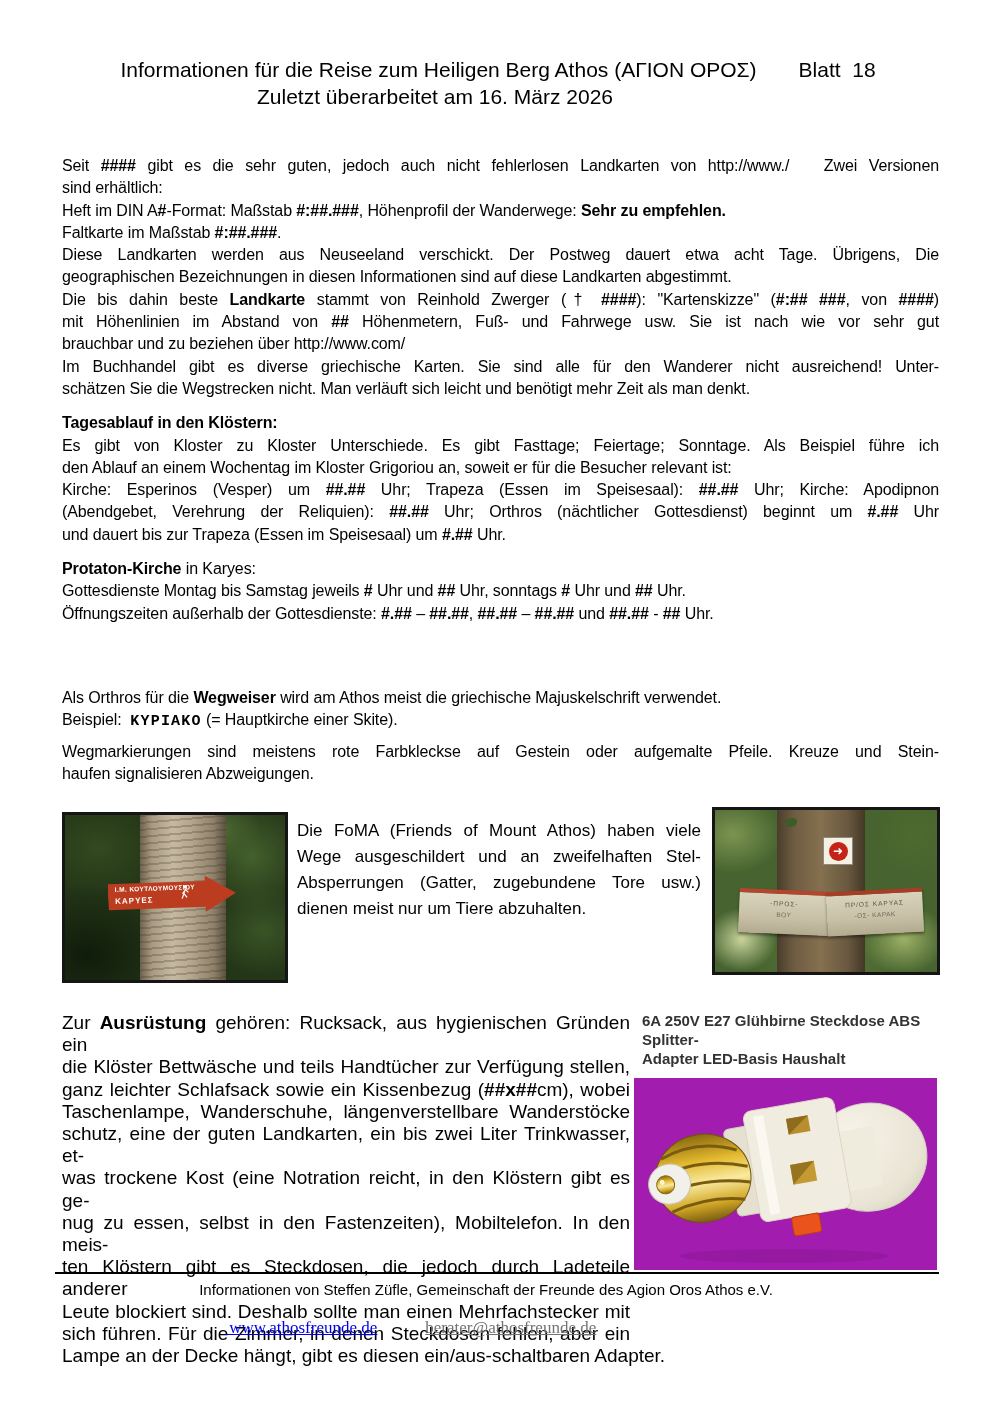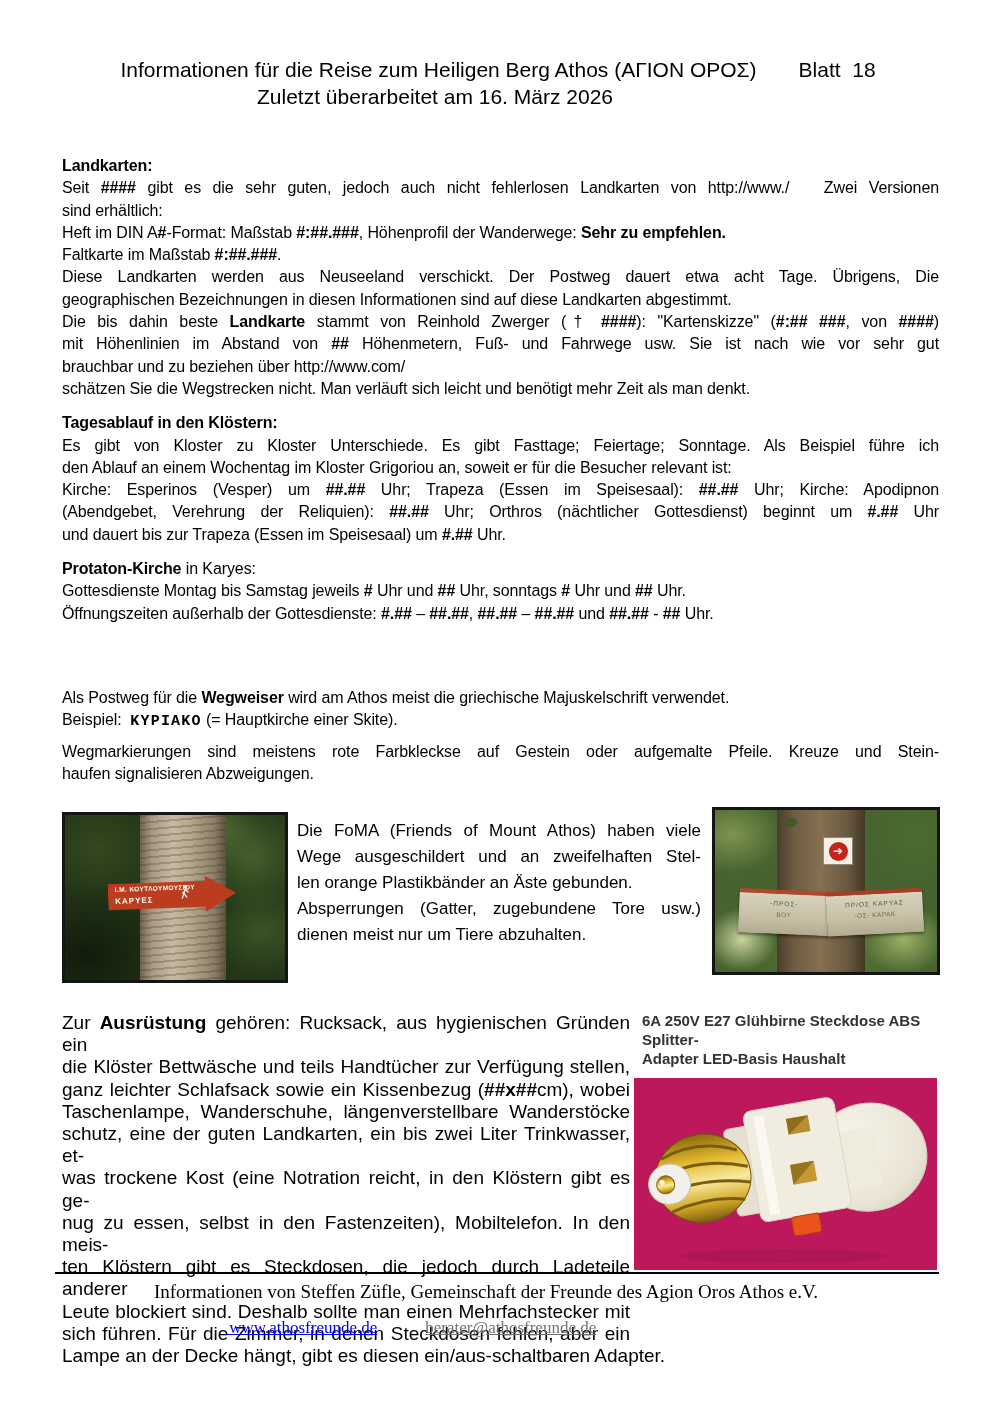--- a/index.html
+++ b/index.html
@@ -62,66 +62,66 @@
      display:flex;align-items:center;justify-content:center;font-size:12px;line-height:19px;}
   .plates{position:absolute;left:24px;top:76px;width:184px;height:56px;}
   .plate{position:absolute;top:4px;height:44px;background:linear-gradient(180deg,#d9d3bd,#c7c0a6 60%,#b3ab90);
      border-top:4px solid #b5452c;box-shadow:0 2px 3px rgba(0,0,0,.45);color:#5a5243;
      font-size:6.5px;letter-spacing:1px;text-align:center;padding-top:6px;box-sizing:border-box;}
   .plate.p1{left:0;width:90px;transform:rotate(2.5deg);}
   .plate.p2{left:88px;width:96px;transform:rotate(-3deg);border-top-color:#a83d26;}
   .plate .fade{opacity:.8;margin-top:4px;letter-spacing:.5px;}
 
   
-  #product-card{position:absolute;left:634px;top:1008px;width:303px;height:262px;background:#be185d;}
+  #product-card{position:absolute;left:634px;top:1008px;width:303px;height:262px;background:#a21caf;}
   #product-card .cap{background:#ffffff;color:#333333;font-weight:bold;font-size:15px;line-height:19px;
      padding:3px 8px 10px 8px;}
   #product-card .imgarea{position:absolute;left:0;top:52px;right:0;bottom:0;}
 
   
   .rule{position:absolute;left:55px;top:1272px;width:884px;border-top:2px solid #000;}
-  .credit{position:absolute;left:0;top:1281px;width:972px;text-align:center;font-size:19px;font-family:Liberation Serif, serif;}
+  .credit{position:absolute;left:0;top:1281px;width:972px;text-align:center;font-size:15px;}
   .links{position:absolute;left:225px;top:1318px;font-size:17px;display:flex;gap:48px;font-family:Liberation Serif, serif;}
   .links a{text-decoration:underline;cursor:pointer;}
 </style>
 </head>
 <body>
 
 <div class="page">
 
   <div class="hdr">
     <div><span>Informationen für die Reise zum Heiligen Berg Athos (ΑΓΙΟΝ ΟΡΟΣ)</span><span class="blatt">Blatt&nbsp; 18</span></div>
     <div class="sub">Zuletzt überarbeitet am 16. März 2026</div>
   </div>
 
   <div id="main-flow" class="flow">
-      <div class="ln"><span class="b">Landkarten:</span></div>
       <div class="ln j"><span>Seit </span><span class="b">####</span><span> gibt es die sehr guten, jedoch auch nicht fehlerlosen Landkarten von http://www./&nbsp;&nbsp; Zwei Versionen</span></div>
       <div class="ln"><span>sind erhältlich:</span></div>
       <div class="ln"><span>Heft im DIN A</span><span class="b">#</span><span>-Format: Maßstab </span><span class="b">#:##.###</span><span>, Höhenprofil der Wanderwege: </span><span class="b">Sehr zu empfehlen.</span></div>
       <div class="ln"><span>Faltkarte im Maßstab </span><span class="b">#:##.###</span><span>.</span></div>
       <div class="ln j"><span>Diese Landkarten werden aus Neuseeland verschickt. Der Postweg dauert etwa acht Tage. Übrigens, Die</span></div>
       <div class="ln"><span>geographischen Bezeichnungen in diesen Informationen sind auf diese Landkarten abgestimmt.</span></div>
       <div class="ln j"><span>Die bis dahin beste </span><span class="b">Landkarte</span><span> stammt von Reinhold Zwerger († </span><span class="b">####</span><span>): "Kartenskizze" (</span><span class="b">#:## ###</span><span>, von </span><span class="b">####</span><span>)</span></div>
       <div class="ln j"><span>mit Höhenlinien im Abstand von </span><span class="b">##</span><span> Höhenmetern, Fuß- und Fahrwege usw. Sie ist nach wie vor sehr gut</span></div>
       <div class="ln"><span>brauchbar und zu beziehen über http://www.com/</span></div>
+      <div class="ln j"><span>Im Buchhandel gibt es diverse griechische Karten. Sie sind alle für den Wanderer nicht ausreichend! Unter-</span></div>
       <div class="ln"><span>schätzen Sie die Wegstrecken nicht. Man verläuft sich leicht und benötigt mehr Zeit als man denkt.</span></div>
       <div style="height: 12px;"></div>
       <div class="ln"><span class="b">Tagesablauf in den Klöstern:</span></div>
       <div class="ln j"><span>Es gibt von Kloster zu Kloster Unterschiede. Es gibt Fasttage; Feiertage; Sonntage. Als Beispiel führe ich</span></div>
       <div class="ln"><span>den Ablauf an einem Wochentag im Kloster Grigoriou an, soweit er für die Besucher relevant ist:</span></div>
       <div class="ln j"><span>Kirche: Esperinos (Vesper) um </span><span class="b">##.##</span><span> Uhr; Trapeza (Essen im Speisesaal): </span><span class="b">##.##</span><span> Uhr; Kirche: Apodipnon</span></div>
       <div class="ln j"><span>(Abendgebet, Verehrung der Reliquien): </span><span class="b">##.##</span><span> Uhr; Orthros (nächtlicher Gottesdienst) beginnt um </span><span class="b">#.##</span><span> Uhr</span></div>
       <div class="ln"><span>und dauert bis zur Trapeza (Essen im Speisesaal) um </span><span class="b">#.##</span><span> Uhr.</span></div>
       <div style="height: 12px;"></div>
       <div class="ln"><span class="b">Protaton-Kirche</span><span> in Karyes:</span></div>
       <div class="ln"><span>Gottesdienste Montag bis Samstag jeweils </span><span class="b">#</span><span> Uhr und </span><span class="b">##</span><span> Uhr, sonntags </span><span class="b">#</span><span> Uhr und </span><span class="b">##</span><span> Uhr.</span></div>
       <div class="ln"><span>Öffnungszeiten außerhalb der Gottesdienste: </span><span class="b">#.##</span><span> – </span><span class="b">##.##</span><span>, </span><span class="b">##.##</span><span> – </span><span class="b">##.##</span><span> und </span><span class="b">##.##</span><span> - </span><span class="b">##</span><span> Uhr.</span></div>
       <div style="height: 62px;"></div>
-      <div class="ln"><span>Als Postweg für die </span><span class="b">Wegweiser</span><span> wird am Athos meist die griechische Majuskelschrift verwendet.</span></div>
+      <div class="ln"><span>Als Orthros für die </span><span class="b">Wegweiser</span><span> wird am Athos meist die griechische Majuskelschrift verwendet.</span></div>
       <div class="ln"><span>Beispiel:&nbsp; </span><span class="b greek">ΚΥΡΙΑΚΟ</span><span> (= Hauptkirche einer Skite).</span></div>
       <div style="height: 7px;"></div>
       <div class="ln j"><span>Wegmarkierungen sind meistens rote Farbkleckse auf Gestein oder aufgemalte Pfeile. Kreuze und Stein-</span></div>
       <div class="ln"><span>haufen signalisieren Abzweigungen.</span></div>
     </div>
 
   <div id="photo-left" class="photo">
     <div class="trunk"></div>
     <div class="waysign" id="waysign" style="background: rgb(188, 60, 31);">
       <div class="t1">Ι.Μ. ΚΟΥΤΛΟΥΜΟΥΣΙΟΥ</div>
@@ -129,21 +129,20 @@
       <svg class="hiker" width="11" height="16" viewBox="0 0 11 16">
         <circle cx="5.5" cy="2.2" r="1.8" fill="#fff"></circle>
         <path d="M5.5 4.2 L4 9 L2 14 M4 9 L7 13 M5.5 5 L8.5 8 M5 6 L2.5 9" stroke="#fff" stroke-width="1.2" fill="none"></path>
       </svg>
     </div>
   </div>
 
   <div id="foma-flow" class="flow">
       <div class="ln j"><span>Die FoMA (Friends of Mount Athos) haben viele</span></div>
       <div class="ln j"><span>Wege ausgeschildert und an zweifelhaften Stel-</span></div>
-      <div class="ln"><span>len orange Plastikbänder an Äste gebunden.</span></div>
       <div class="ln j"><span>Absperrungen (Gatter, zugebundene Tore usw.)</span></div>
       <div class="ln"><span>dienen meist nur um Tiere abzuhalten.</span></div>
     </div>
 
   <div id="photo-right" class="photo">
     <div class="trunk"></div>
     <div class="ivy" style="left:70px;top:8px;"></div>
     <div class="sqsign">
       <div class="circ" style="background: rgb(197, 35, 24);">➜</div>
     </div>

